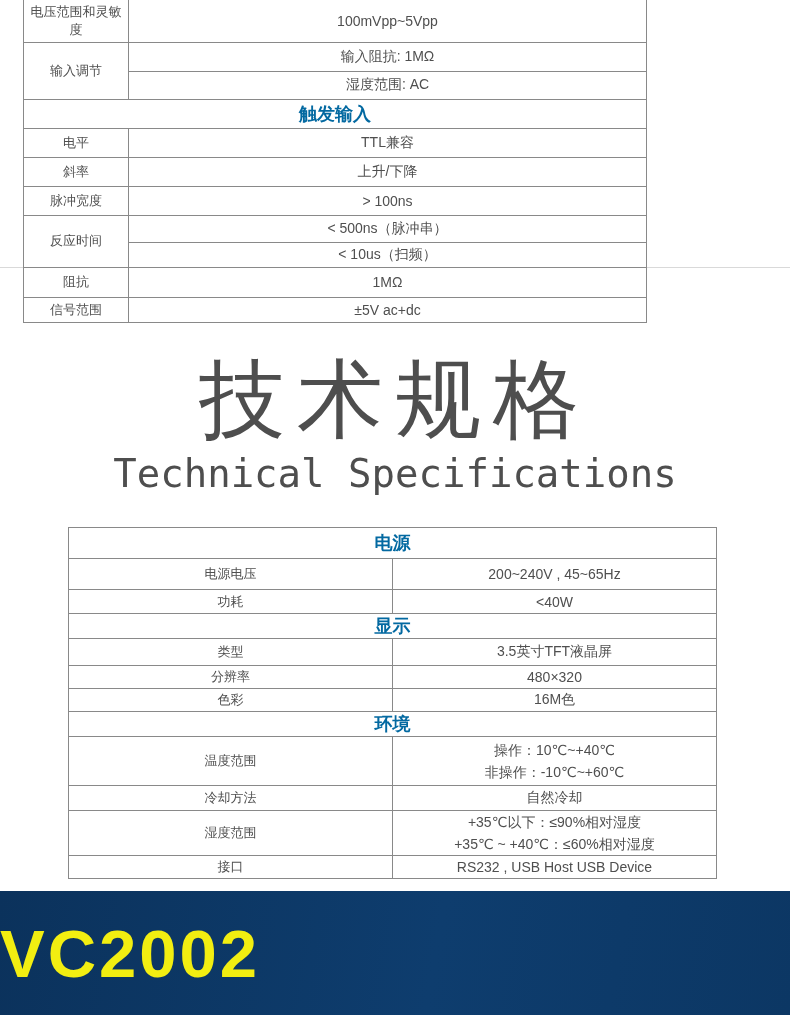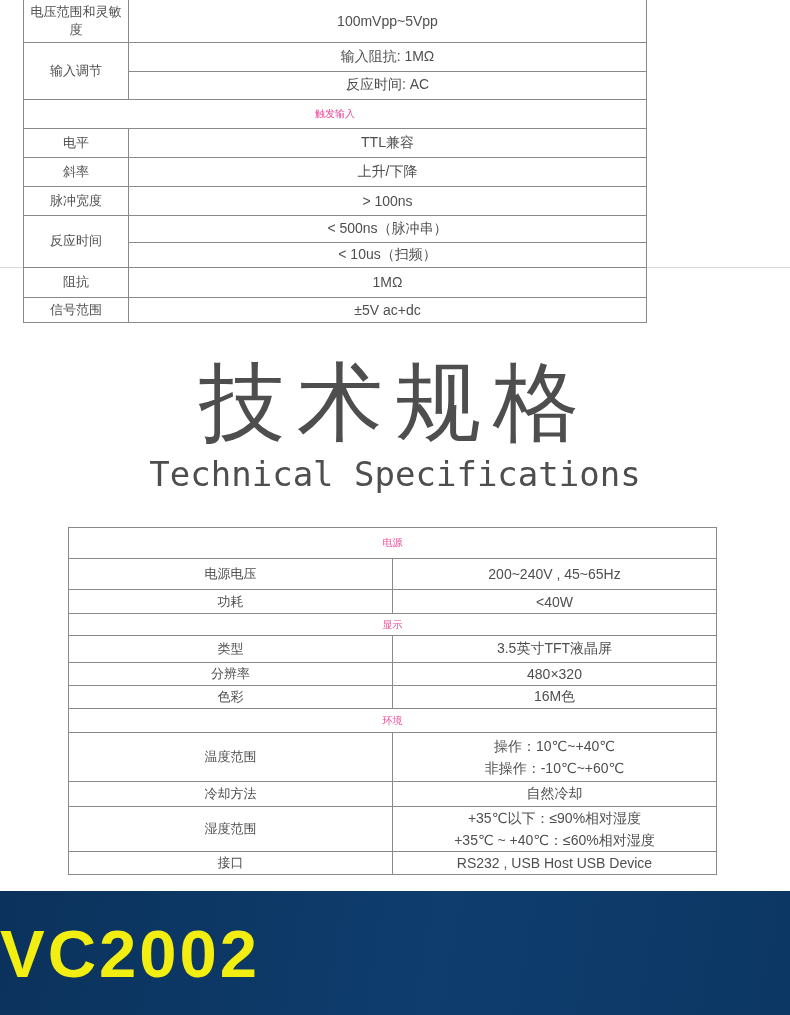--- a/index.html
+++ b/index.html
@@ -6,21 +6,21 @@
   body{background:#ffffff;font-family:"Liberation Sans","DejaVu Sans",sans-serif;}
   .page{position:relative;width:790px;height:1015px;background:#ffffff;overflow:hidden;}
 
   
   .divider-line{position:absolute;left:0;top:267px;width:790px;height:1px;background:#d9d9d9;z-index:0;}
 
   
   table.spec{border-collapse:collapse;background:#ffffff;position:absolute;z-index:1;table-layout:fixed;}
   table.spec td{border:1px solid #898989;text-align:center;vertical-align:middle;
                 color:#4f4f4f;font-size:14px;padding:0 4px;overflow:hidden;}
-  table.spec td.sec{font-weight:normal;color:#ec4899;font-size:10px;}
+  table.spec td.sec{font-weight:bold;color:#0369a1;font-size:18px;}
   table.spec td.lbl{font-size:13px;}
 
   
   #t1{left:23px;top:0;width:624px;border-top:none;}
   #t1 td.lbl{width:96px;}
   #t1 tr.cut td{border-top:none;}
 
   
   #t2{left:68px;top:527px;width:649px;}
   #t2 td.lbl{width:124px;}
@@ -29,21 +29,21 @@
   .h27{height:27px;}.h28{height:28px;}.h29{height:29px;}.h30{height:30px;margin-top:42px;}
   .h31{height:31px;}.h42{height:42px;}.h45{height:45px;}.h49{height:49px;padding-left:36px;}
 
   .twoline div{line-height:22px;}
 
   
   .heading{position:absolute;left:0;top:322px;width:790px;height:205px;
            display:flex;flex-direction:column;align-items:center;justify-content:center;z-index:1;}
   .heading .cn{font-size:86px;line-height:1;color:#4e4e4e;letter-spacing:12px;font-weight:500;white-space:nowrap;}
   .heading .en{font-family:"DejaVu Sans Mono","Liberation Mono",monospace;
-               font-size:34px;line-height:1;color:#4e4e4e;margin-top:12px;letter-spacing:0;white-space:nowrap;}
+               font-size:39px;line-height:1;color:#4e4e4e;margin-top:12px;letter-spacing:0;white-space:nowrap;}
 
   
   .banner{position:absolute;left:0;top:891px;width:790px;height:124px;
           background:linear-gradient(100deg,#0b325c 0%,#0e3d6e 55%,#0c3764 100%);
           display:flex;align-items:center;z-index:1;}
   .banner .model{color:#f2ee11;font-size:67px;font-weight:bold;letter-spacing:3px;line-height:1;}
 </style>
 </head>
 <body>
 
@@ -55,21 +55,21 @@
     <tbody>
         <tr class="h42 cut">
       <td class="lbl">电压范围和灵敏度</td>
       <td class="val">100mVpp~5Vpp</td>
     </tr>
     <tr class="h29">
       <td class="lbl" rowspan="2">输入调节</td>
       <td class="val">输入阻抗: 1MΩ</td>
     </tr>
     <tr class="h28">
-      <td class="val">反应时间: AC</td>
+      <td class="val">湿度范围: AC</td>
     </tr>
     <tr class="h29">
       <td class="sec" colspan="2">触发输入</td>
     </tr>
     <tr class="h29">
       <td class="lbl">电平</td>
       <td class="val">TTL兼容</td>
     </tr>
     <tr class="h29">
       <td class="lbl">斜率</td>

